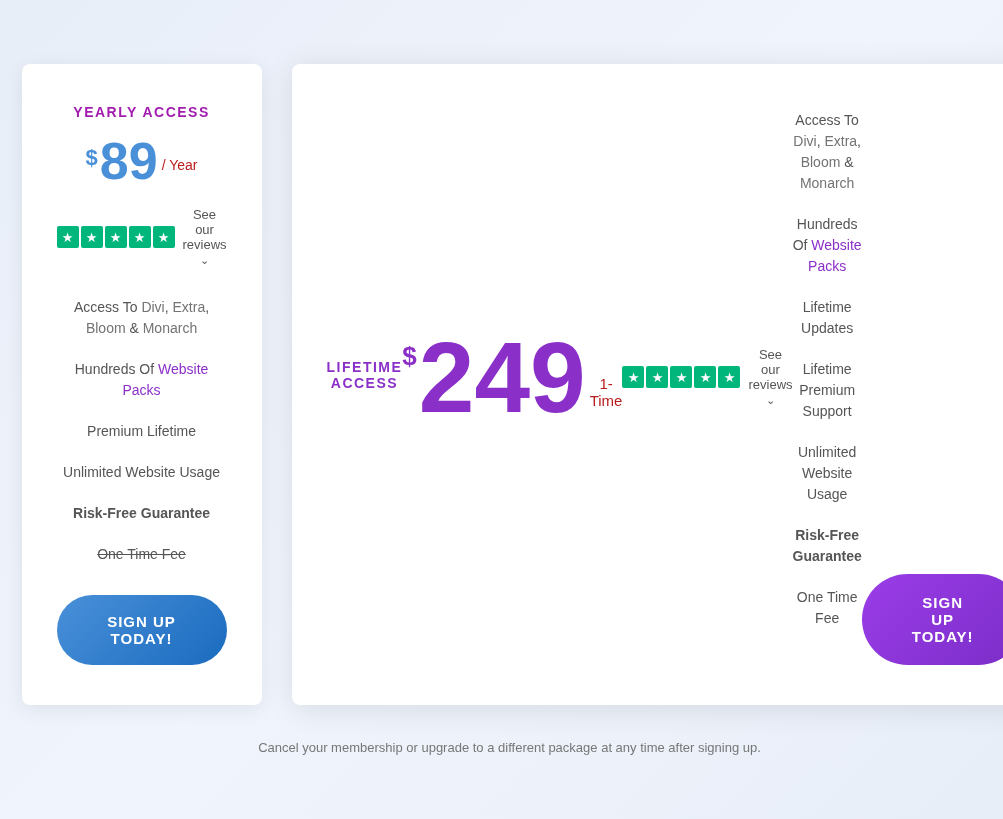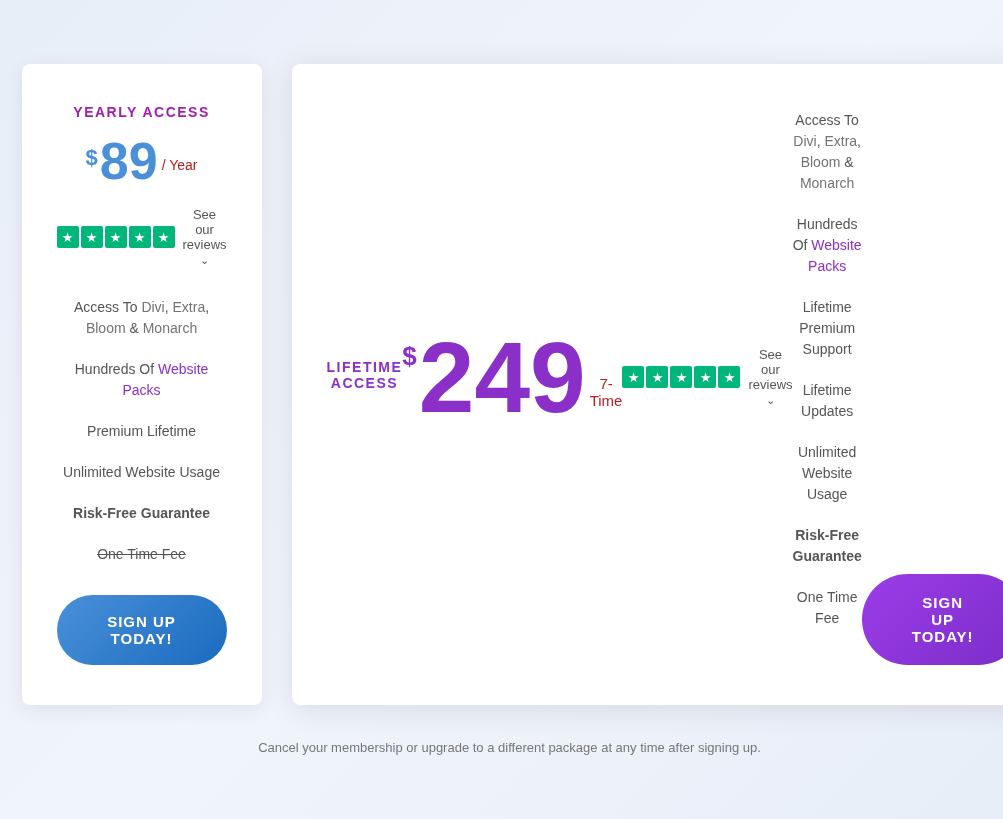--- a/index.html
+++ b/index.html
@@ -282,21 +282,21 @@
 
     <button class="btn-yearly">SIGN UP TODAY!</button>
   </div>
 
   <div class="card-lifetime">
     <div class="plan-label-lifetime">LIFETIME ACCESS</div>
 
     <div class="price-block">
       <span class="price-dollar-lifetime">$</span>
       <span class="price-number-lifetime">249</span>
-      <span class="price-period" style="font-size:15px; margin-bottom:18px;">7-Time</span>
+      <span class="price-period" style="font-size:15px; margin-bottom:18px;">1-Time</span>
     </div>
 
     <div class="reviews-row">
       <div class="stars">
         <div class="star">★</div>
         <div class="star">★</div>
         <div class="star">★</div>
         <div class="star">★</div>
         <div class="star">★</div>
       </div>
@@ -305,22 +305,22 @@
       </span>
     </div>
 
     <ul class="feature-list">
       <li class="feature-item access-line">
         Access To <a class="link-blue">Divi</a>, <a class="link-blue">Extra</a>, <a class="link-blue">Bloom</a> &amp; <a class="link-blue">Monarch</a>
       </li>
       <li class="feature-item">
         Hundreds Of <span class="link-purple">Website Packs</span>
       </li>
+      <li class="feature-item">Lifetime Updates</li>
       <li class="feature-item">Lifetime Premium Support</li>
-      <li class="feature-item">Lifetime Updates</li>
       <li class="feature-item">Unlimited Website Usage</li>
       <li class="feature-item risk-free">Risk-Free Guarantee</li>
       <li class="feature-item one-time-fee-normal">One Time Fee</li>
     </ul>
 
     <button class="btn-lifetime">SIGN UP TODAY!</button>
   </div>
 </div>
 
 <div class="footer-text">Cancel your membership or upgrade to a different package at any time after signing up.</div>

